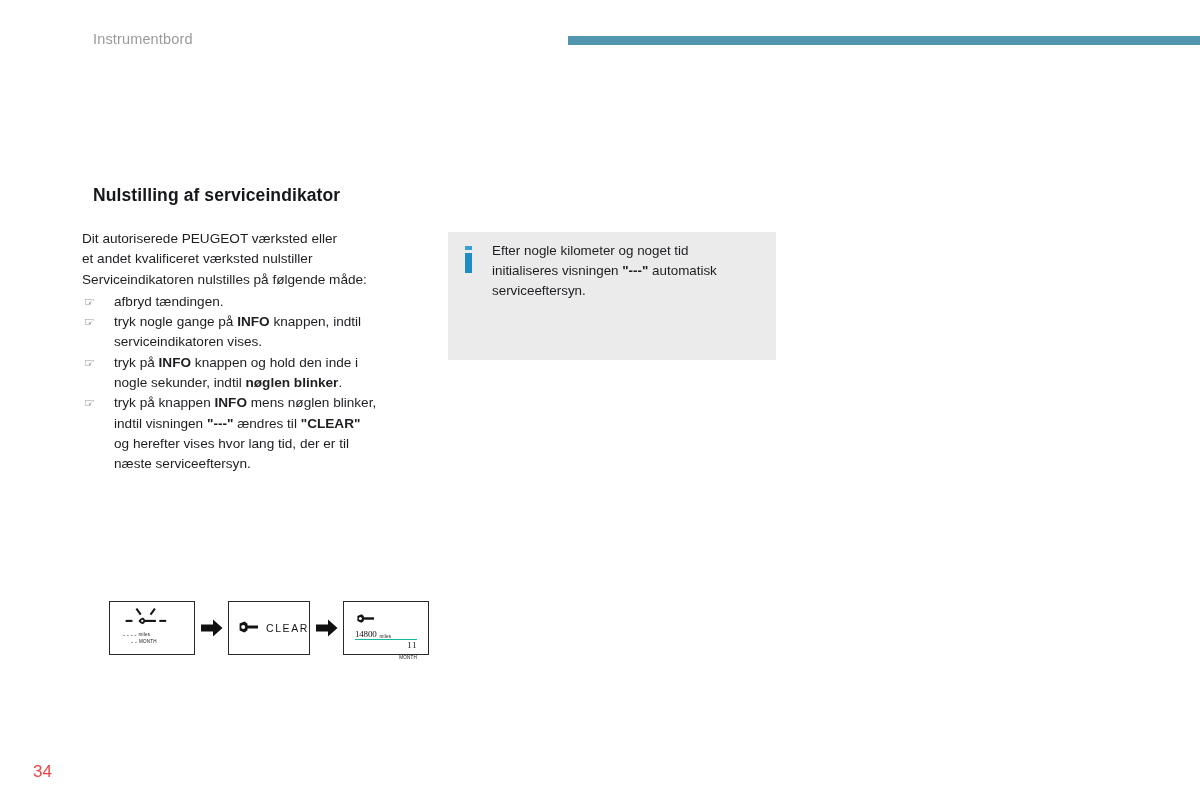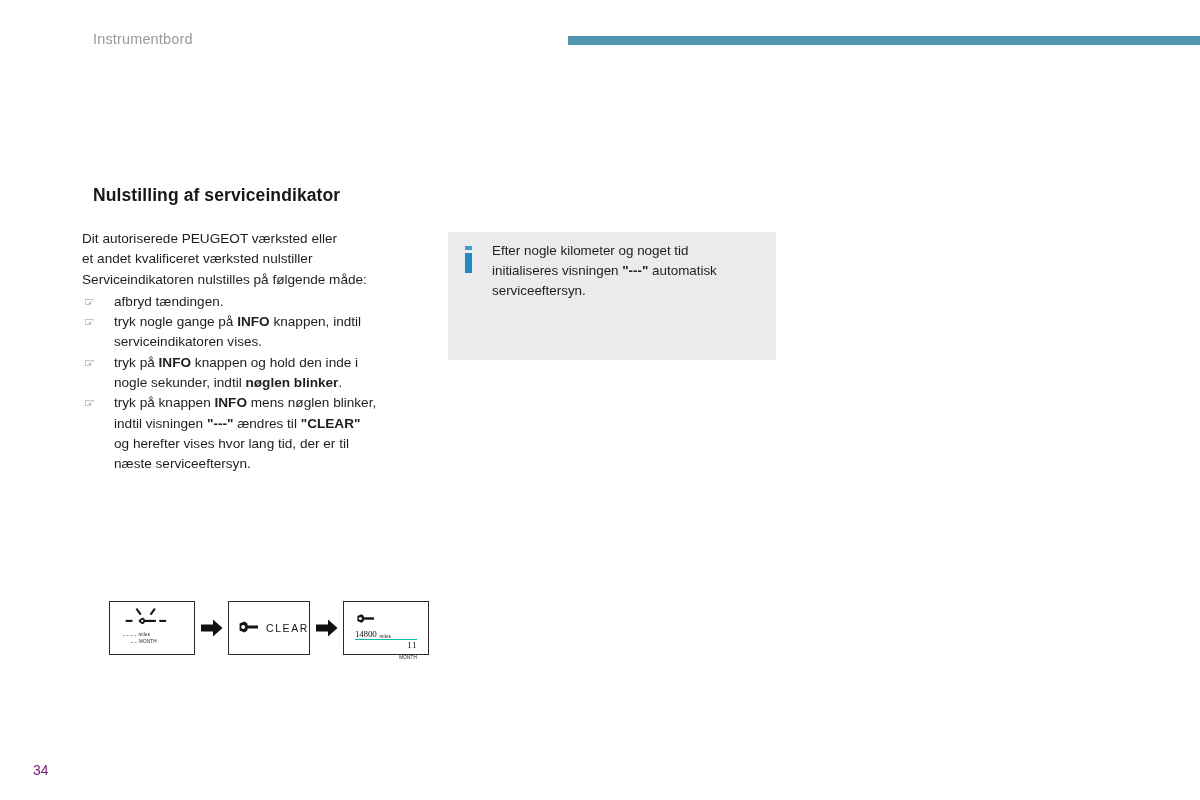--- a/index.html
+++ b/index.html
@@ -234,22 +234,22 @@
     margin-top: 0px;
     flex-direction: column;
   }
   .p3-mo .num { font-size: 9px; letter-spacing: 0.5px; }
 
   
   .folio {
     position: absolute;
     left: 33px;
     top: 762px;
-    font-size: 14px;
-    color: #701a75;
+    font-size: 17px;
+    color: #ef4444;
     font-weight: 400;
   }
 </style>
 </head>
 <body>
 
 <div class="page">
 
   <div class="running-header">Instrumentbord</div>
   <div class="header-rule"></div>

